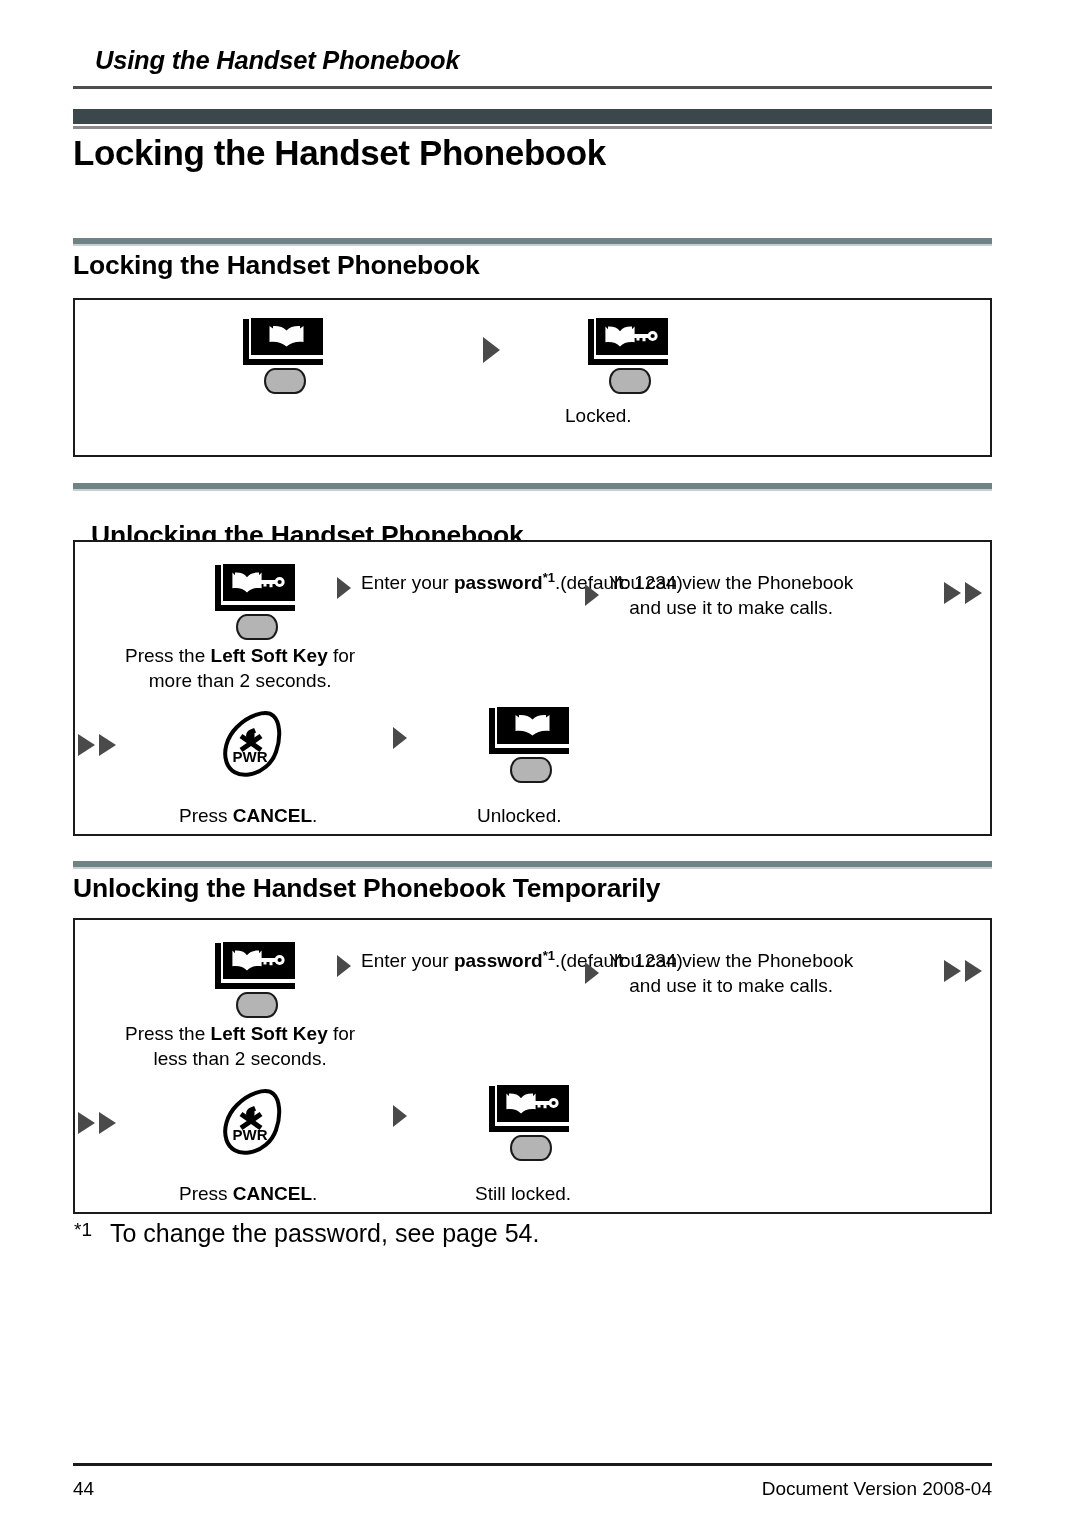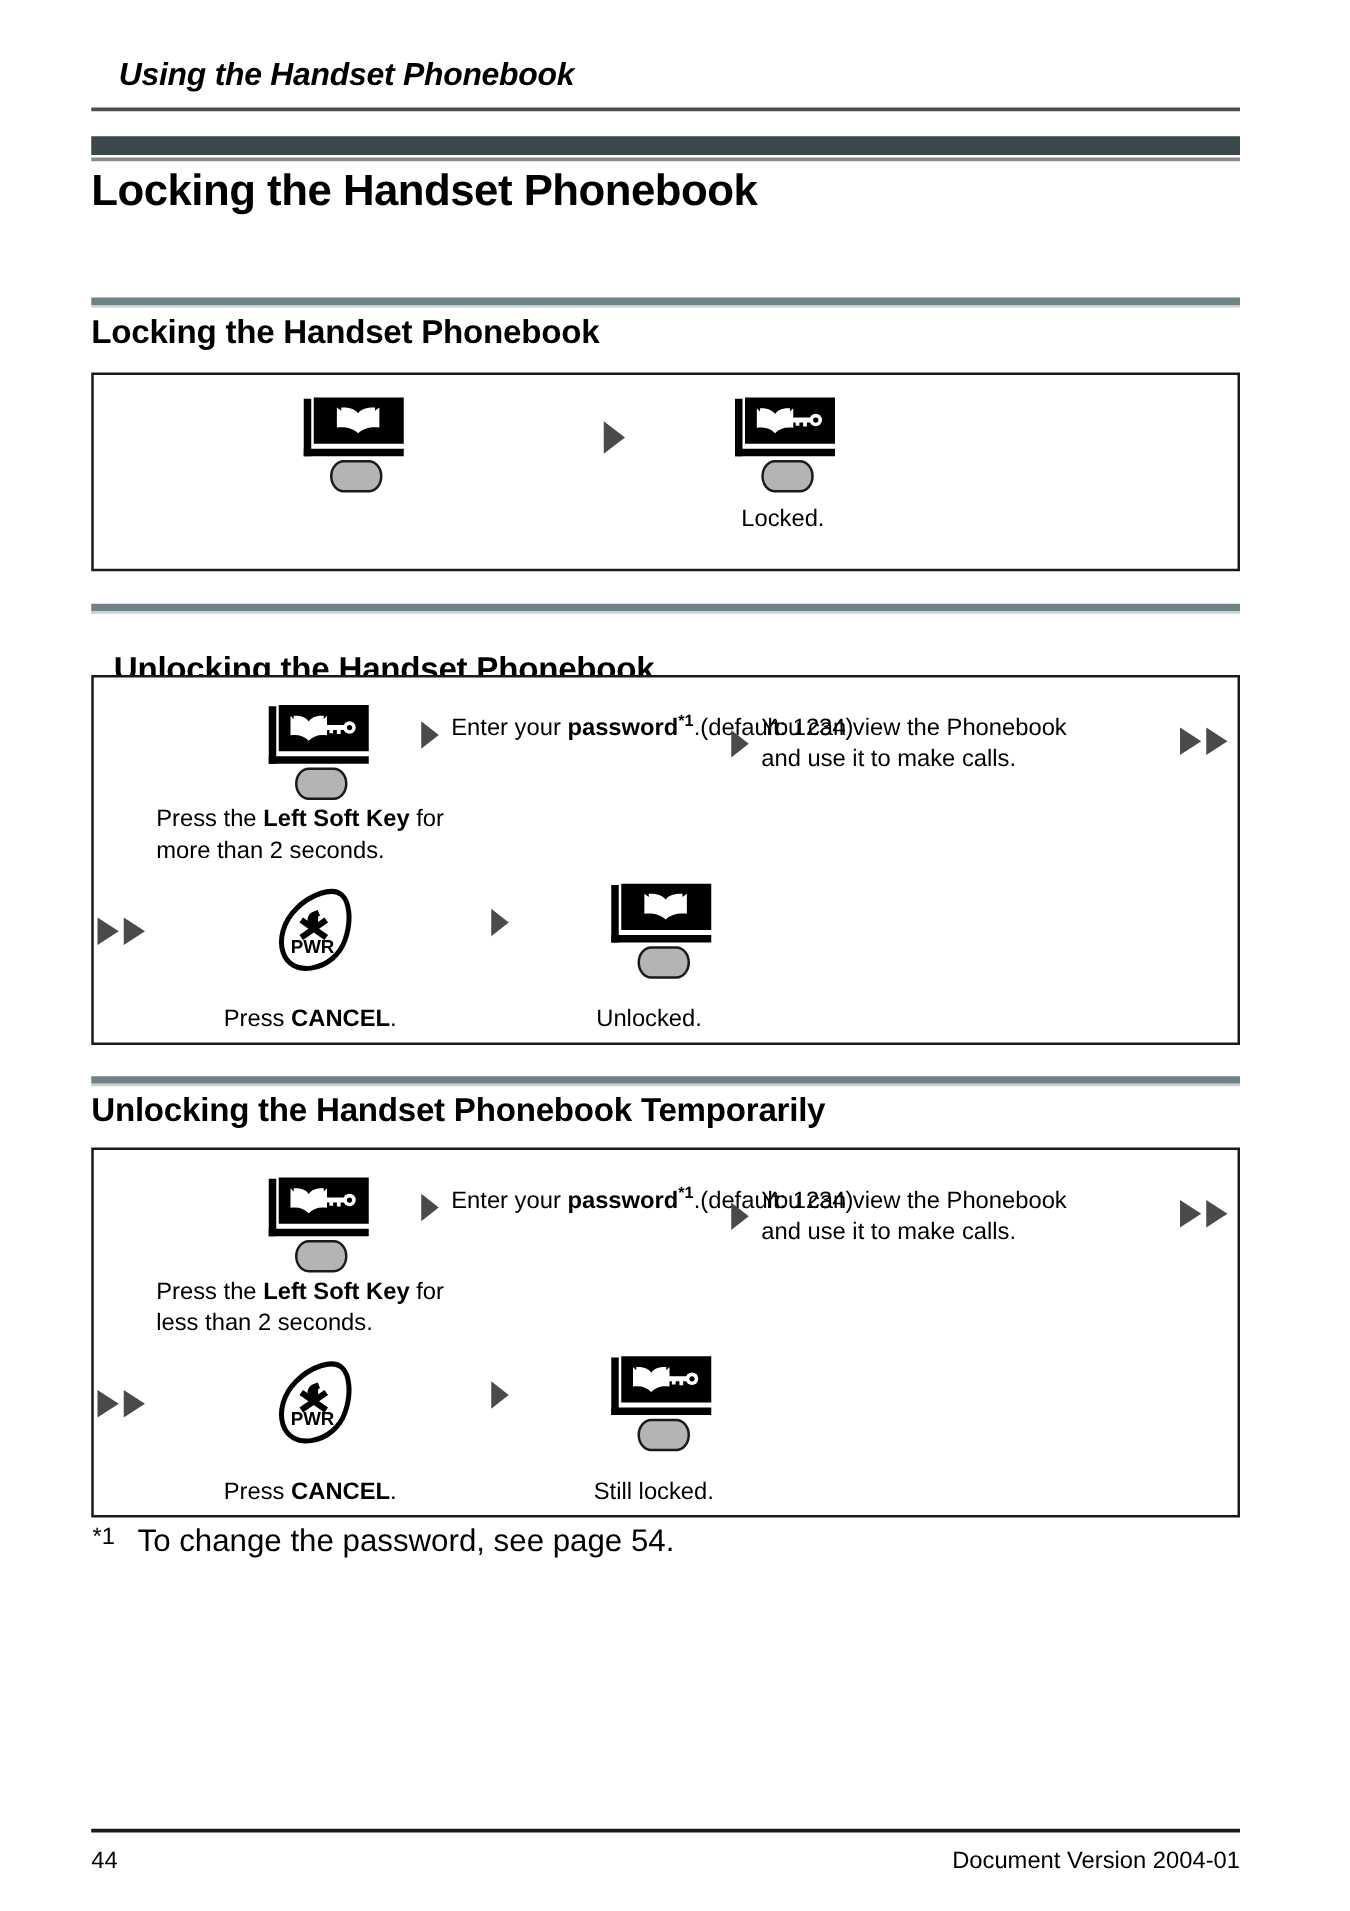--- a/index.html
+++ b/index.html
@@ -15,20 +15,21 @@
     color: #000000;
     -webkit-font-smoothing: antialiased;
   }
 
   .page {
     position: absolute;
     left: 0; top: 0;
     width: 1080px;
     height: 1529px;
     overflow: hidden;
+    text-align: center;
   }
 
   
   .running-head {
     position: absolute;
     left: 95px;
     top: 46px;
     font-size: 25.5px;
     font-weight: bold;
     font-style: italic;
@@ -277,21 +278,21 @@
           <path d="M15.0 7.2 C12.4 3.6 8.4 2.4 3.0 2.6 L3.0 5.2 L0.4 2.6 L0.4 18.2 C6.4 17.4 11.4 18.6 15.0 22.6 C18.6 18.6 23.6 17.4 29.6 18.2 L29.6 2.6 L27.0 5.2 L27.0 2.6 C21.6 2.4 17.6 3.6 15.0 7.2 Z" fill="#ffffff"></path>
           <path d="M28.5 10.0 L44.0 10.0 L44.0 14.0 L40.5 14.0 L40.5 17.2 L37.5 17.2 L37.5 14.0 L34.5 14.0 L34.5 16.6 L31.5 16.6 L31.5 14.0 L28.5 14.0 Z" fill="#ffffff"></path>
           <circle cx="47.6" cy="12.0" r="5.0" fill="#ffffff"></circle>
           <circle cx="47.6" cy="12.0" r="2.1" fill="#000000"></circle>
         </svg>
       </div>
       <div class="hs-softkey"></div>
     </div>
 
 
-    <div class="cap" style="left:518px; top:103px;">Locked.</div>
+    <div class="cap" style="left:490px; top:103px;">Locked.</div>
   </div>
 
   <div class="sec-rule" style="top:483px;"></div>
   <div class="sec-rule-shadow" style="top:489px;"></div>
   <div class="sec-title" style="top:520px;margin-left:18px;">Unlocking the Handset Phonebook</div>
 
   <div class="proc-box" style="top:540px; height:296px;">
 
     <div class="hs-icon" style="left:140px; top:22px;">
       <div class="hs-vline"></div>
@@ -440,15 +441,15 @@
     <div class="cap" style="left:104px; top:261px;"><span>Press </span><b>CANCEL</b><span>.</span></div>
 
     <div class="cap" style="left:400px; top:261px;">Still locked.</div>
   </div>
 
   <div class="footnote-mark" style="left:74px; top:1219px;">*1</div>
   <div class="footnote-text" style="left:110px; top:1219px;">To change the password, see page 54.</div>
 
   <div class="footer-rule"></div>
   <div class="footer-page">44</div>
-  <div class="footer-version">Document Version 2004-01</div>
+  <div class="footer-version">Document Version 2008-04</div>
 
 </div>
 
 </body></html>

